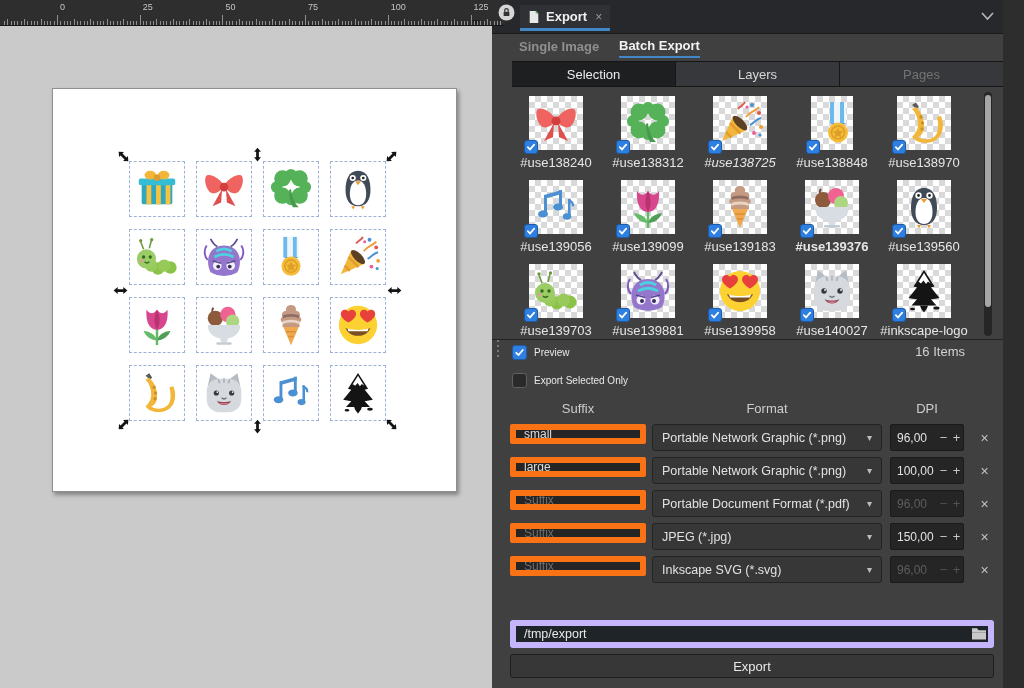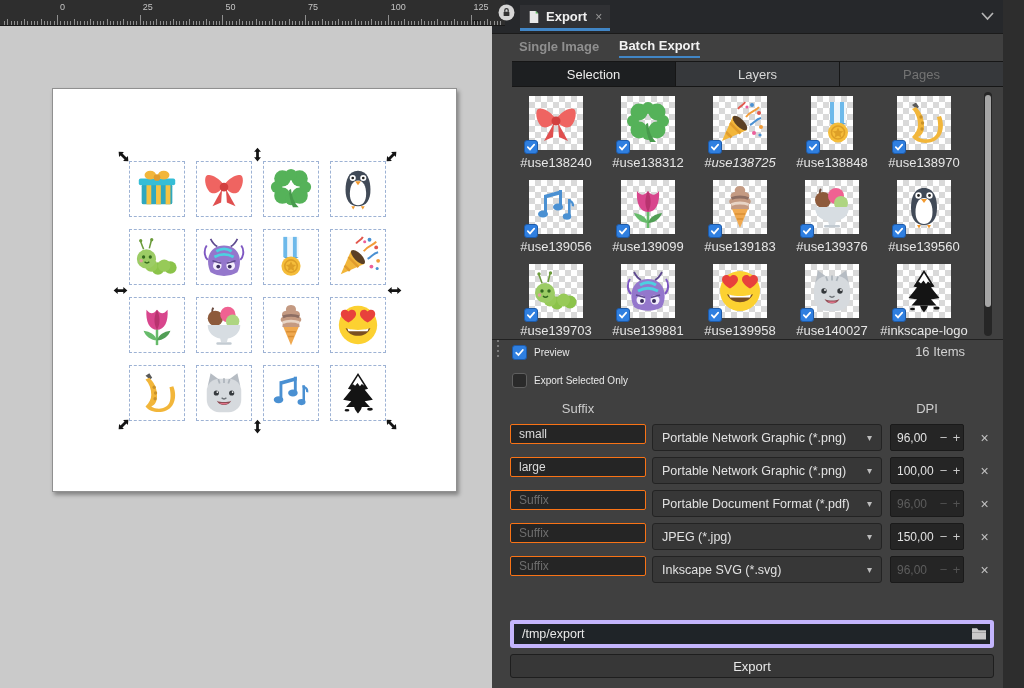--- a/index.html
+++ b/index.html
@@ -84,21 +84,21 @@
 
   .hdr-row { position:absolute; top:401px; left:0; width:511px; height:16px; font-size:13px; color:#cdcdcd; }
   .hdr-row span { position:absolute; text-align:center; }
   .h-suffix { left:18px; width:136px; }
   .h-format { left:160px; width:230px; }
   .h-dpi { left:398px; width:74px; }
 
   .exp-rows { position:absolute; left:0; top:424px; width:511px; }
   .exp-row { position:relative; height:27px; margin-bottom:6px; }
   .exp-row .suffix { position:absolute; left:18px; top:0; width:136px; height:20px; background:#252525;
-    border:1px solid #f97316; border-radius:2px; color:#dcdcdc; font-size:12px; padding:0 8px;
+    border:6px solid #f97316; border-radius:2px; color:#dcdcdc; font-size:12px; padding:0 8px;
     font-family:"Liberation Sans",sans-serif; outline:none; }
   .exp-row .suffix::placeholder { color:#6e6e6e; }
   .exp-row .fmt { position:absolute; left:160px; top:0; width:230px; height:27px; background:#373737;
     border:1px solid #232323; border-radius:3px; display:flex; align-items:center; padding:0 9px;
     color:#e2e2e2; font-size:12.5px; }
   .exp-row .fmt .fmt-label { flex:1; white-space:nowrap; overflow:hidden; }
   .exp-row .fmt .caret { color:#bdbdbd; font-size:10px; margin-left:4px; }
   .exp-row .dpi { position:absolute; left:398px; top:0; width:74px; height:27px; background:#252525;
     border:1px solid #1a1a1a; border-radius:2px; display:flex; align-items:center; }
   .exp-row .dpi .dpi-val { flex:1; padding-left:6px; font-size:12px; color:#e2e2e2; }
@@ -108,21 +108,21 @@
   .exp-row .row-x { position:absolute; left:483px; top:4px; width:19px; height:19px; background:none; border:none;
     color:#c2c2c2; font-size:14px; padding:0; font-family:inherit; }
 
   .big-btn { position:absolute; left:18px; width:484px; height:24px; background:#373737; border:1px solid #1e1e1e;
     border-radius:3px; color:#e8e8e8; font-size:13px; display:flex; align-items:center; justify-content:center;
     font-family:inherit; }
   .add-btn { top:592px; }
   .export-btn { top:654px; }
 
   .path-row { position:absolute; left:18px; top:620px; width:484px; height:28px; }
-  .path-input { width:100%; height:100%; background:#1f2428; border:4px solid #c4b5fd; border-radius:3px;
+  .path-input { width:100%; height:100%; background:#1f2428; border:6px solid #c4b5fd; border-radius:3px;
     color:#e8e8e8; font-size:12.5px; padding:0 28px 0 8px; font-family:"Liberation Sans",sans-serif; outline:none; }
   .folder-btn { position:absolute; right:7px; top:6px; width:16px; height:15px; }
 </style>
 </head>
 <body>
 
 <div class="canvas-area">
   <div class="ruler" id="ruler">
     <div class="cursor-marker" style="left:472px"></div>
   <div class="tick" style="left: 4.1px; height: 4px;"></div>
@@ -722,21 +722,21 @@
           </svg>
       <span class="thumb-check">
             <svg viewBox="0 0 10 10">
               <path d="M1.8 5.2 L4 7.4 L8.2 2.6" stroke="#fff" stroke-width="1.7" fill="none" stroke-linecap="round"></path>
             </svg>
           </span>
     </div>
     <div class="thumb-label">#use139183</div>
   </div>
 
-  <div class="thumb" style="left: 294px; top: 84px;">
+  <div class="thumb" style="left: 294px; top: 84px; font-weight: bold;">
     <div class="thumb-img">
           <svg class="art" viewBox="0 0 48 48">
             <path d="M13 6 C11 8 11.5 12 15 17" stroke="#6d4c41" stroke-width="2" fill="none"></path>
             <circle cx="15" cy="17" r="8" fill="#8d5a3b"></circle>
             <circle cx="28" cy="13" r="8" fill="#f06292"></circle>
             <circle cx="33" cy="20" r="7" fill="#aed581"></circle>
             <path d="M7 24 L41 24 C41 32 35 37 28 38 L27 42 L21 42 L20 38 C13 37 7 32 7 24Z" fill="#d7dde2"></path>
             <rect x="16" y="42" width="16" height="2.6" rx="1.3" fill="#c3cbd2"></rect>
           </svg>
       <span class="thumb-check">
@@ -900,20 +900,21 @@
   </div>
   <div class="items-count">16 Items</div>
 
   <div class="check-row" style="top:371px">
     <span class="checkbox off"></span>
     <span class="clabel">Export Selected Only</span>
   </div>
 
   <div class="hdr-row">
     <span class="h-suffix">Suffix</span>
+    <span class="h-format">Format</span>
     <span class="h-dpi">DPI</span>
   </div>
 
   <div class="exp-rows" id="expRows">
   <div class="exp-row">
     <input class="suffix" placeholder="Suffix" value="small" style="">
     <div class="fmt">
       <span class="fmt-label">Portable Network Graphic (*.png)</span>
       <span class="caret">▾</span>
     </div>

